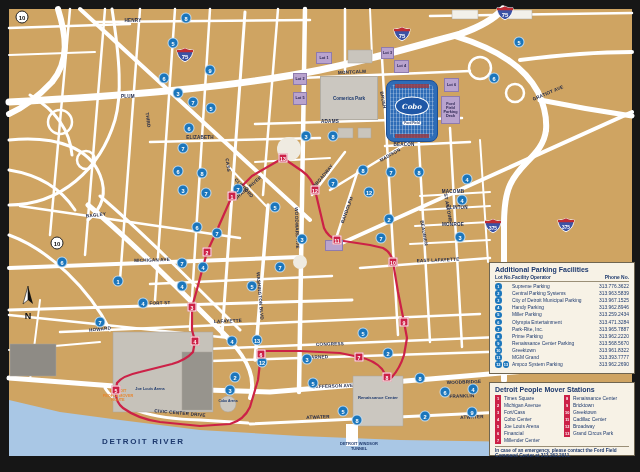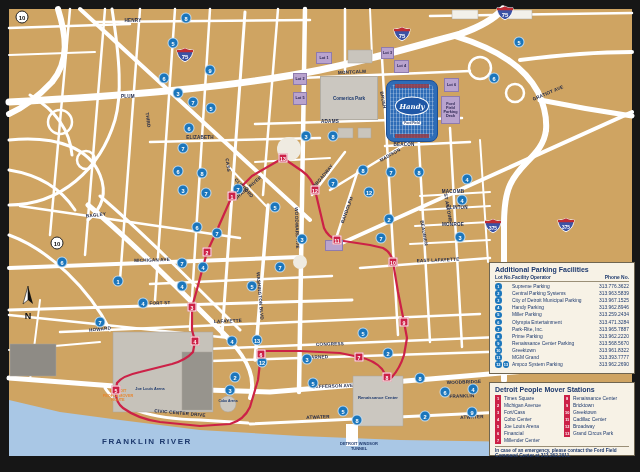--- a/index.html
+++ b/index.html
@@ -185,21 +185,21 @@
   </svg>
 
   <div class="comerica">
     <span>Comerica Park</span>
   </div>
   <div class="ford">
     <div class="seats"></div>
     <div class="strip t"></div>
     <div class="strip b"></div>
     <div class="ford-oval">
-      <span>Handy</span>
+      <span>Cobo</span>
     </div>
     <div class="ford-banner">Ford Field</div>
   </div>
   <div class="blabel jla">Joe Louis Arena</div>
   <div class="blabel cobo">Cobo Arena</div>
   <div class="blabel rencen">Renaissance Center</div>
 
   <div id="plots" class="layer">
       <div class="plot" style="left: 316px; top: 52px; width: 16px; height: 12px;">
         <span>Lot 1</span>
@@ -367,21 +367,21 @@
     </div>
 
   <div class="compass">
     <svg width="16" height="20" viewBox="0 0 16 20">
       <polygon points="8,0 13,18 8,14" fill="#111"></polygon>
       <polygon points="8,0 8,14 3,18" fill="#fff" stroke="#111" stroke-width="0.6"></polygon>
     </svg>
     <div class="n">N</div>
   </div>
 
-  <div class="river">FRANKLIN RIVER</div>
+  <div class="river">DETROIT RIVER</div>
   <div class="tunnel">
     <div>DETROIT WINDSOR</div>
     <div>TUNNEL</div>
   </div>
   <div class="routenote">
     <div>DETROIT</div>
     <div>PEOPLE MOVER</div>
     <div>ROUTE</div>
   </div>
 

